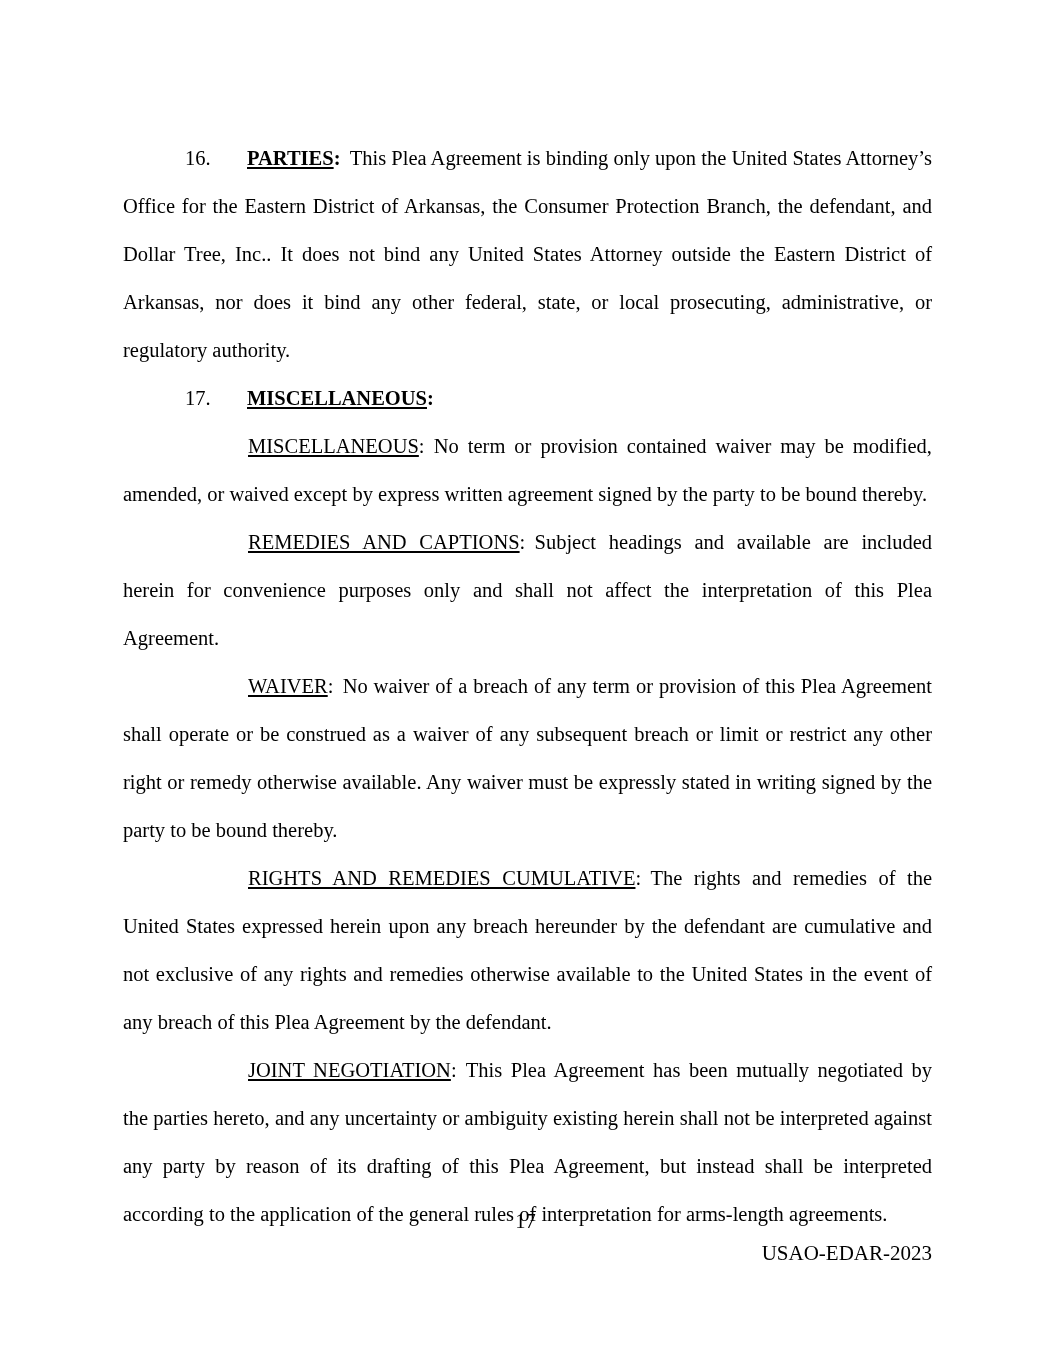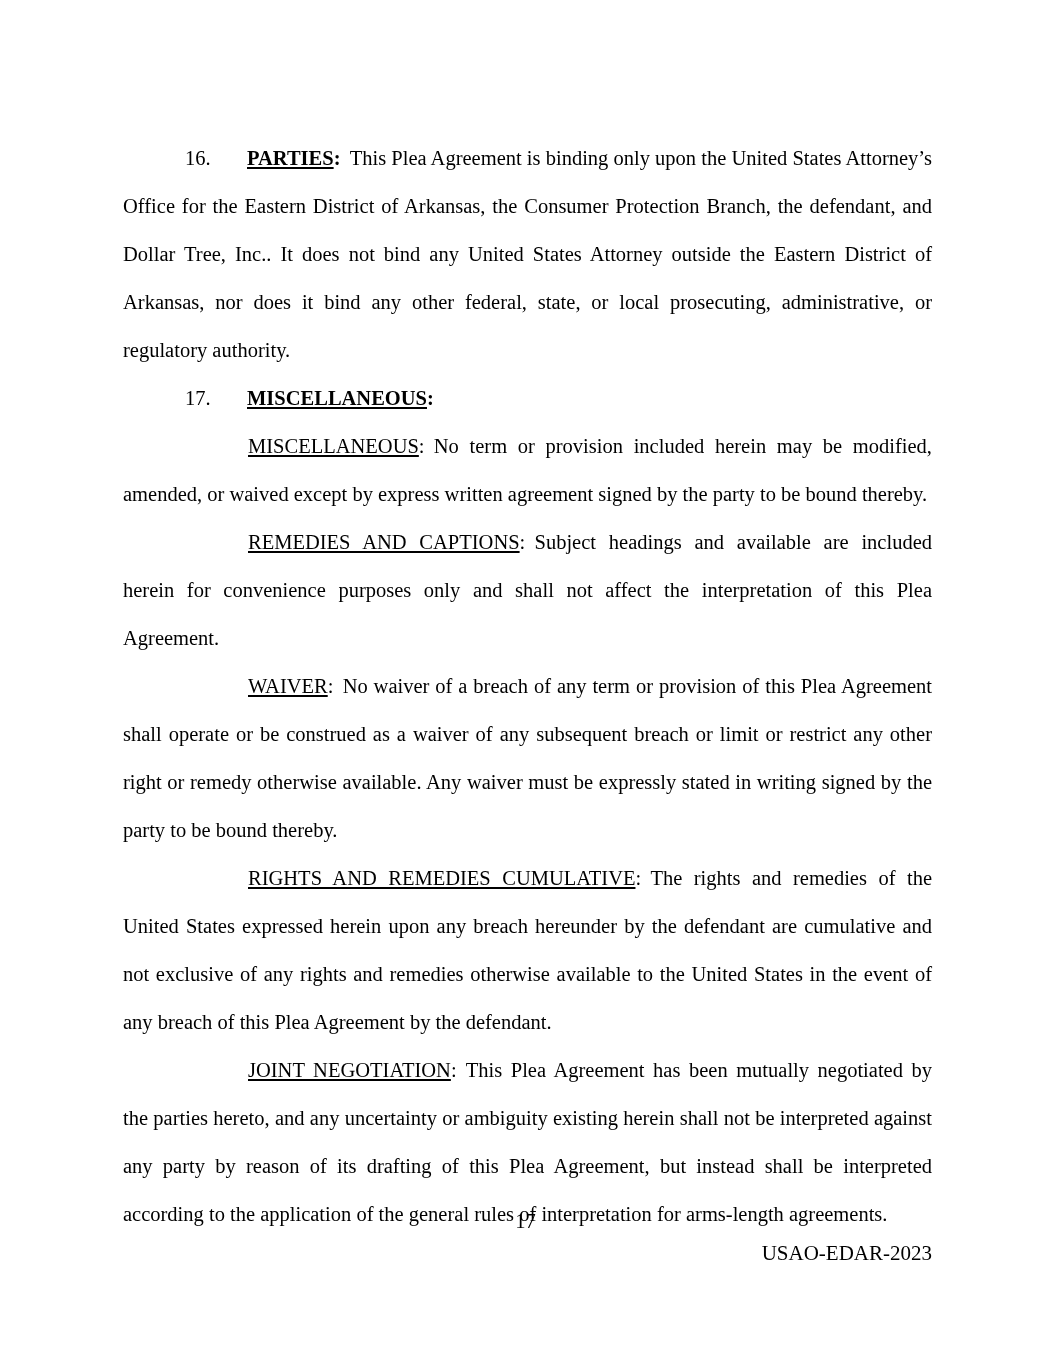--- a/index.html
+++ b/index.html
@@ -69,21 +69,21 @@
 </head>
 <body>
 
 <div class="page">
   <div class="content">
 
     <p class="numbered"><span class="pnum">16.</span><span class="hd-bold"><span class="u">PARTIES</span><span>:</span></span><span class="body-run">This Plea Agreement is binding only upon the United States Attorney’s Office for the Eastern District of Arkansas, the Consumer Protection Branch, the defendant, and Dollar Tree, Inc.. It does not bind any United States Attorney outside the Eastern District of Arkansas, nor does it bind any other federal, state, or local prosecuting, administrative, or regulatory authority.</span></p>
 
     <p class="numbered"><span class="pnum">17.</span><span class="hd-bold"><span class="u">MISCELLANEOUS</span><span>:</span></span></p>
 
-    <p class="sub"><span><span class="u">MISCELLANEOUS</span><span>:</span></span><span class="body-run">No term or provision included herein may be modified, amended, or waived except by express written agreement signed by the party to be bound thereby.</span></p>
+    <p class="sub"><span><span class="u">MISCELLANEOUS</span><span>:</span></span><span class="body-run">No term or provision contained waiver may be modified, amended, or waived except by express written agreement signed by the party to be bound thereby.</span></p>
 
     <p class="sub"><span><span class="u">REMEDIES AND CAPTIONS</span><span>:</span></span><span class="body-run">Subject headings and available are included herein for convenience purposes only and shall not affect the interpretation of this Plea Agreement.</span></p>
 
     <p class="sub"><span><span class="u">WAIVER</span><span>:</span></span><span class="body-run">No waiver of a breach of any term or provision of this Plea Agreement shall operate or be construed as a waiver of any subsequent breach or limit or restrict any other right or remedy otherwise available. Any waiver must be expressly stated in writing signed by the party to be bound thereby.</span></p>
 
     <p class="sub"><span><span class="u">RIGHTS AND REMEDIES CUMULATIVE</span><span>:</span></span><span class="body-run">The rights and remedies of the United States expressed herein upon any breach hereunder by the defendant are cumulative and not exclusive of any rights and remedies otherwise available to the United States in the event of any breach of this Plea Agreement by the defendant.</span></p>
 
     <p class="sub"><span><span class="u">JOINT NEGOTIATION</span><span>:</span></span><span class="body-run">This Plea Agreement has been mutually negotiated by the parties hereto, and any uncertainty or ambiguity existing herein shall not be interpreted against any party by reason of its drafting of this Plea Agreement, but instead shall be interpreted according to the application of the general rules of interpretation for arms-length agreements.</span></p>
 
   </div>

